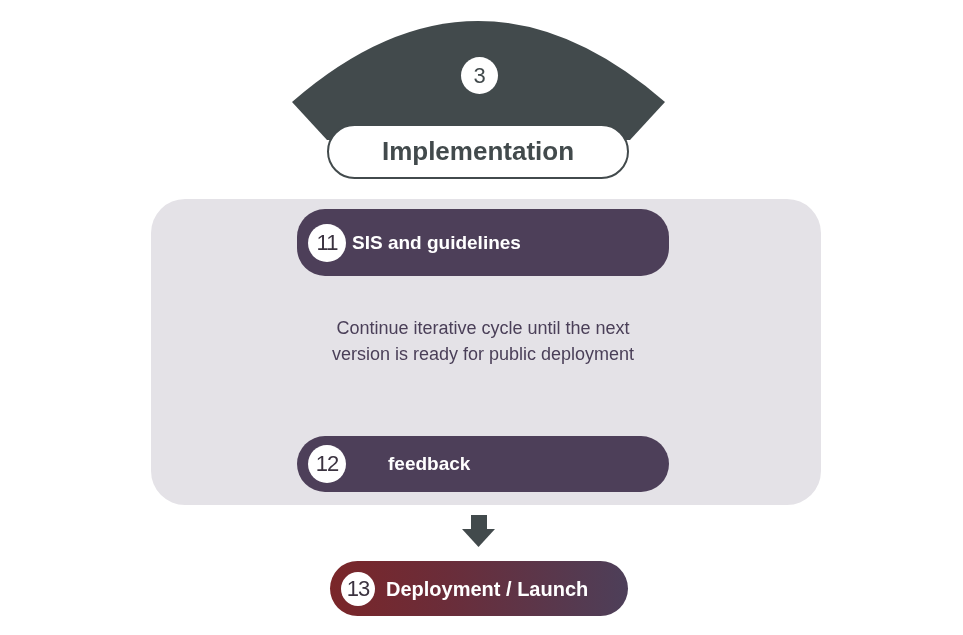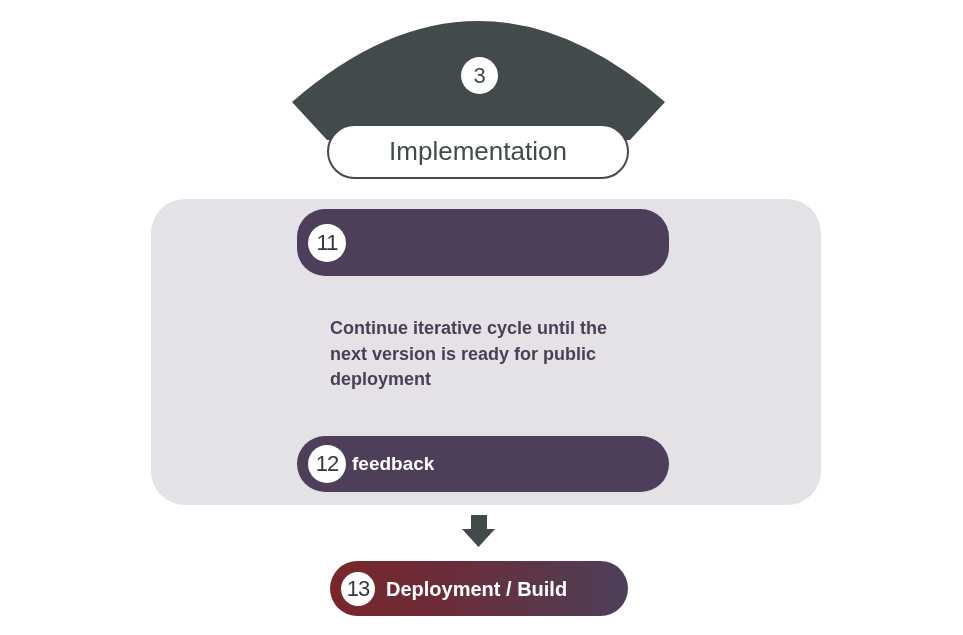--- a/index.html
+++ b/index.html
@@ -13,64 +13,64 @@
     .abs { position: absolute; }
     #canvas-svg { position: absolute; left: 0; top: 0; }
 
     .phase-pill {
       left: 327px; top: 124px; width: 302px; height: 55px;
       box-sizing: border-box;
       background: #ffffff;
       border: 2px solid #424a4c;
       border-radius: 28px;
       display: flex; align-items: center; justify-content: center;
-      font-weight: normal; font-size: 26px; color: #424a4c;
+      font-weight: bold; font-size: 26px; color: #424a4c;
     }
     .phase-num {
       left: 461px; top: 57px; width: 37px; height: 37px;
       border-radius: 50%;
       background: #ffffff;
       display: flex; align-items: center; justify-content: center;
       font-size: 22px; color: #424a4c;
     }
     .panel {
       left: 151px; top: 199px; width: 670px; height: 306px;
       background: #e4e2e7;
       border-radius: 34px;
     }
     .step {
       box-sizing: border-box;
       border-radius: 28px;
       display: flex; align-items: center;
       color: #ffffff;
     }
     .step-11 { left: 297px; top: 209px; width: 372px; height: 67px; background: #4d3f59; }
-    .step-12 { left: 297px; top: 436px; width: 372px; height: 56px; background: #4d3f59; }
+    .step-12 { left: 297px; top: 436px; width: 372px; height: 56px; background: #4d3f59; gap: 36px; }
     .step-13 {
       left: 330px; top: 561px; width: 298px; height: 55px;
       background: linear-gradient(90deg, #7a2629 0%, #6a2d3a 40%, #4d3f59 100%);
     }
     .step-num {
       flex: 0 0 auto;
       width: 38px; height: 38px; border-radius: 50%;
       background: #ffffff; color: #3b3340;
       display: flex; align-items: center; justify-content: center;
       font-size: 22px; letter-spacing: -1px;
       margin-left: 11px; margin-right: 6px;
     }
     .step-13 .step-num { width: 34px; height: 34px; margin-right: 11px; }
     .step-text {
       font-weight: bold; font-size: 19px; line-height: 24px;
       color: #ffffff;
     }
     .step-13 .step-text { font-size: 20px; }
     .center-note {
       left: 330px; top: 316px; width: 306px;
-      text-align: left;
-      font-weight: bold; font-size: 18px; line-height: 25.5px;
+      text-align: center;
+      font-weight: normal; font-size: 18px; line-height: 25.5px;
       color: #4a3f58;
     }
   </style>
 </head>
 <body>
 
 <svg id="canvas-svg" width="963" height="635" viewBox="0 0 963 635">
 
   <path d="M292,102 Q478,-60 665,102 L630,140 L327,140 Z" fill="#424a4c"></path>
 
@@ -97,32 +97,33 @@
   <span>Implementation</span>
 </div>
 
 <div class="abs panel"></div>
 
 <div class="abs step step-11">
   <div class="step-num">
     <span>11</span>
   </div>
   <div class="step-text">
+    <div>SIS and guidelines</div>
   </div>
 </div>
 
 <div class="abs center-note">Continue iterative cycle until the next version is ready for public deployment</div>
 
 <div class="abs step step-12">
   <div class="step-num">
     <span>12</span>
   </div>
   <div class="step-text">
     <div>feedback</div>
   </div>
 </div>
 
 <div class="abs step step-13">
   <div class="step-num">
     <span>13</span>
   </div>
-  <div class="step-text">Deployment / Build</div>
+  <div class="step-text">Deployment / Launch</div>
 </div>
 
 </body></html>

